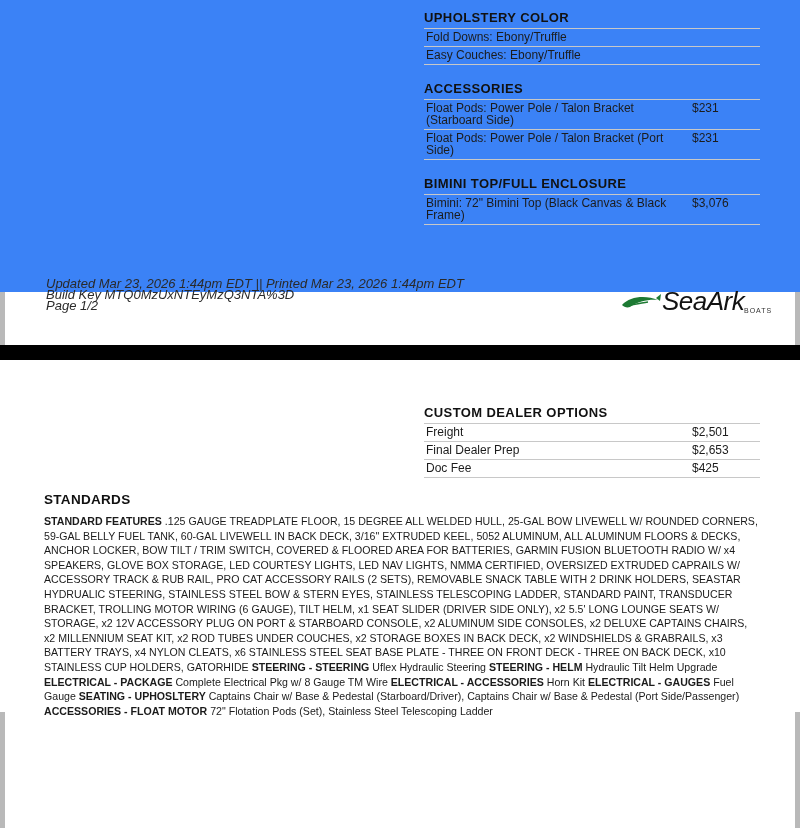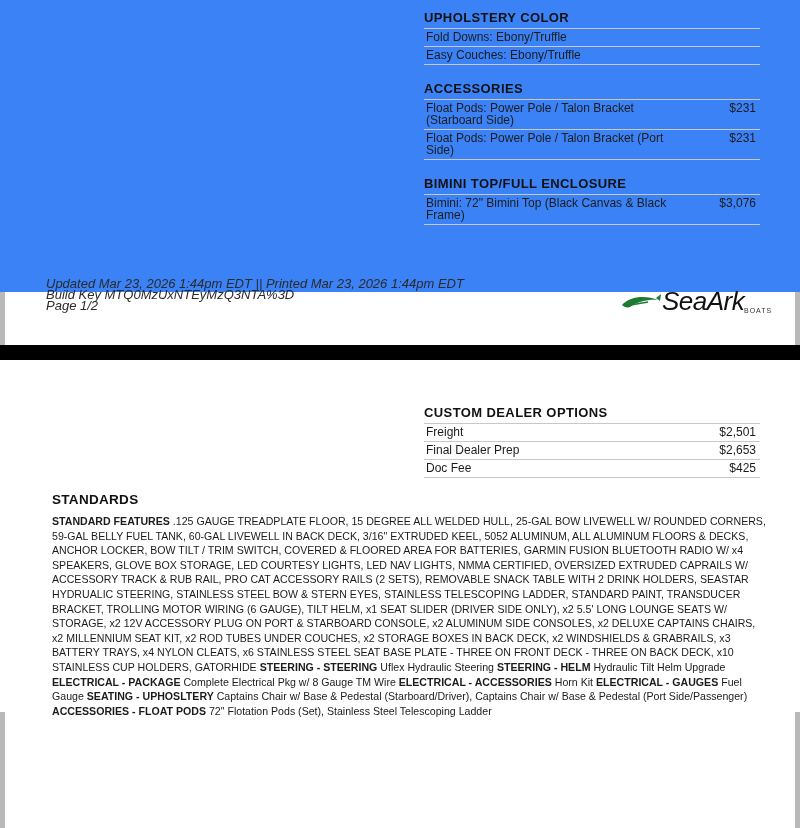--- a/index.html
+++ b/index.html
@@ -95,21 +95,20 @@
     border-bottom: 1px solid #c8c8c8;
   }
   .opt-table td {
     font-size: 12px;
     line-height: 12px;
     padding: 2px 0 3px 2px;
     vertical-align: top;
     color: #1c1c1c;
   }
   .opt-table td.price {
-    text-align: right;
     white-space: nowrap;
     padding-right: 4px;
     width: 64px;
   }
 
   
   .footer-meta {
     position: absolute;
     left: 46px;
     top: 278px;
@@ -152,21 +151,21 @@
 
   
   .dealer-col {
     position: absolute;
     left: 424px;
     top: 45px;
     width: 336px;
   }
   .standards {
     position: absolute;
-    left: 52px;
+    left: 44px;
     top: 132px;
     width: 716px;
   }
   .standards h2 {
     font-size: 13.5px;
     font-weight: bold;
     letter-spacing: 0.3px;
     margin: 0 0 7px 0;
     color: #111;
   }
@@ -284,17 +283,17 @@
       <b class="grp">STEERING - HELM</b>
       <span>Hydraulic Tilt Helm Upgrade</span>
       <b class="grp">ELECTRICAL - PACKAGE</b>
       <span>Complete Electrical Pkg w/ 8 Gauge TM Wire</span>
       <b class="grp">ELECTRICAL - ACCESSORIES</b>
       <span>Horn Kit</span>
       <b class="grp">ELECTRICAL - GAUGES</b>
       <span>Fuel Gauge</span>
       <b class="grp">SEATING - UPHOSLTERY</b>
       <span>Captains Chair w/ Base &amp; Pedestal (Starboard/Driver), Captains Chair w/ Base &amp; Pedestal (Port Side/Passenger)</span>
-      <b class="grp">ACCESSORIES - FLOAT PODS</b>
+      <b class="grp">ACCESSORIES - FLOAT MOTOR</b>
       <span>72" Flotation Pods (Set), Stainless Steel Telescoping Ladder</span>
     </div>
   </div>
 </div>
 
 </body></html>

